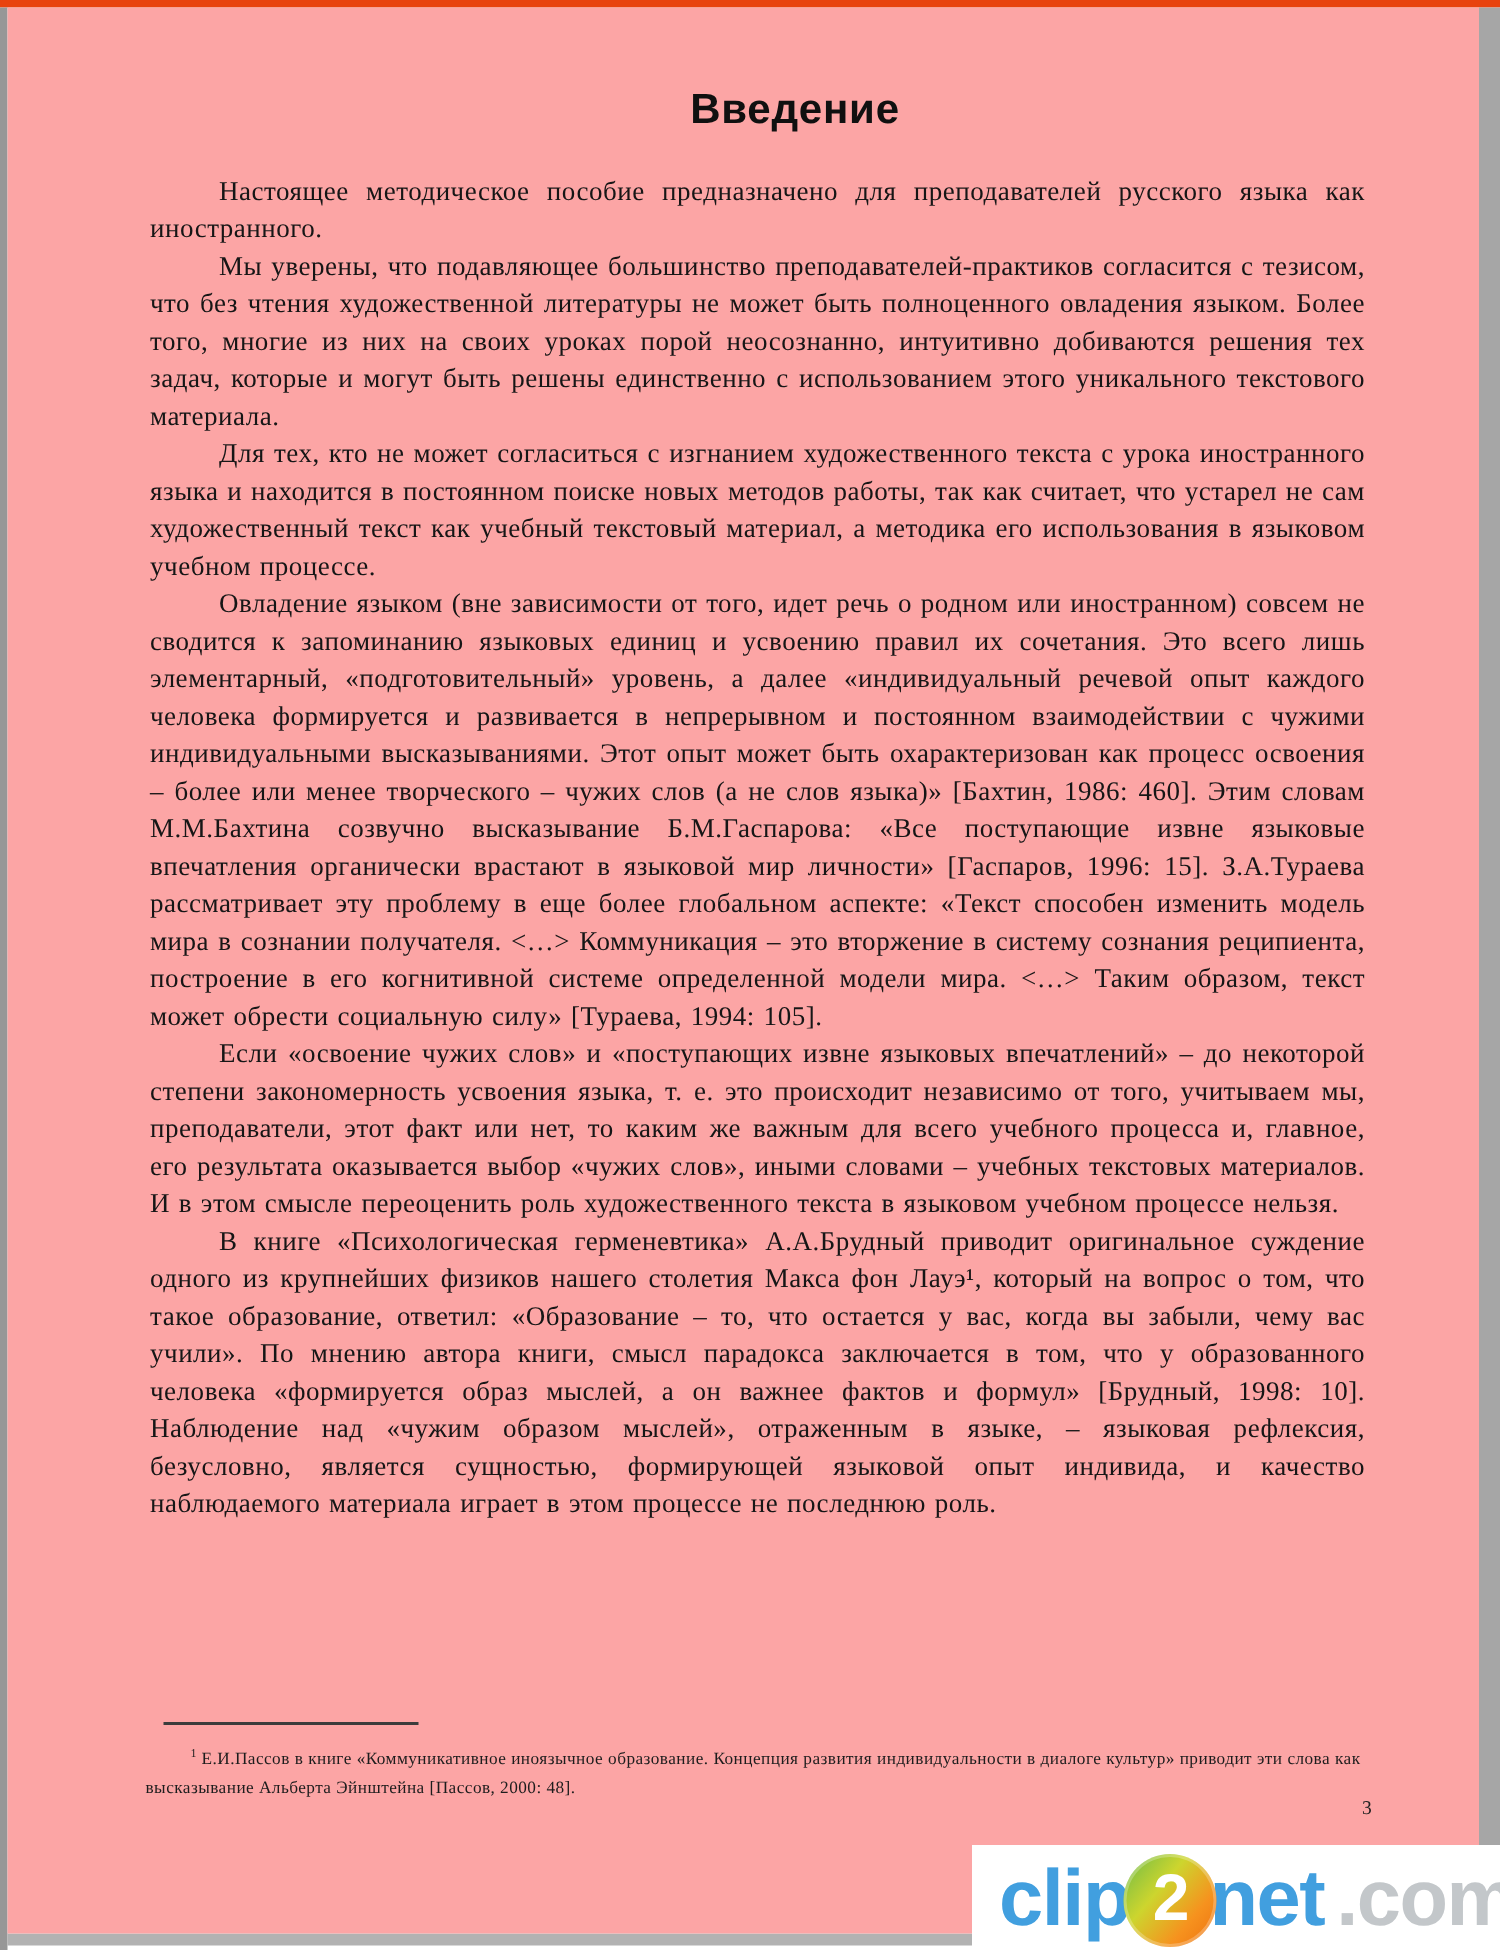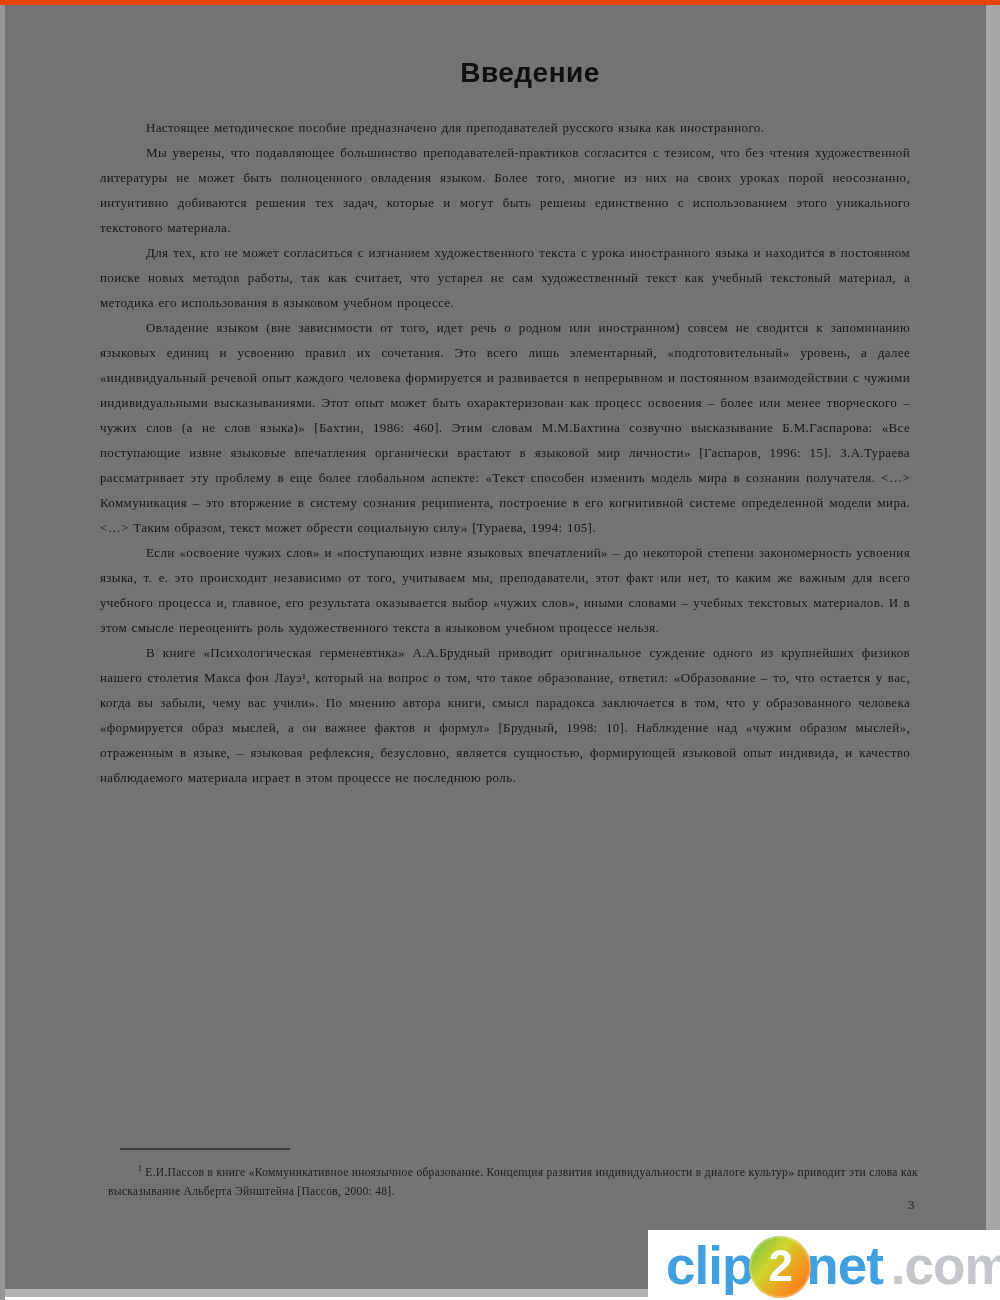--- a/index.html
+++ b/index.html
@@ -4,31 +4,31 @@
 <style>
   html,body{margin:0;padding:0;background:#fff;}
   .frame{position:relative;width:1000px;height:1300px;background:#fff;overflow:hidden;
          font-family:"Liberation Serif",serif;}
   
   .topbar{position:absolute;top:0;left:0;width:100%;height:5px;background:var(--top-bar,#e8430e);}
   .edge{position:absolute;background:var(--edge-gray,#a6a6a6);}
   .edge-left{left:0;top:5px;bottom:0;width:5px;background:#979797;}
   .edge-right{right:0;top:5px;bottom:0;width:14px;}
   .edge-bottom{left:5px;right:14px;bottom:3px;height:8px;background:#b2b2b2;}
-  .page{position:absolute;left:5px;top:5px;right:14px;bottom:11px;background:#737373;}
+  .page{position:absolute;left:5px;top:5px;right:14px;bottom:11px;background:#fca5a5;}
   
   .content{position:absolute;left:95px;top:52px;width:810px;}
   .title{font-family:"Liberation Sans",sans-serif;font-weight:700;font-size:28px;
          color:#101010;text-align:center;margin:0 0 26px 0;letter-spacing:.5px;
          transform:translateX(25px);}
   .body-text{filter:blur(.3px);}
   .body-text p{margin:0;text-indent:46px;text-align:justify;
-         font-size:13px;line-height:25px;letter-spacing:.35px;word-spacing:1px;
+         font-size:18px;line-height:25px;letter-spacing:.35px;word-spacing:1px;
          color:var(--text,#161616);}
-  .footnote-area{position:absolute;left:103px;top:1143px;width:810px;filter:blur(.3px);}
+  .footnote-area{position:absolute;left:92px;top:1143px;width:810px;filter:blur(.3px);}
   .footnote-divider{width:170px;border-top:2px solid #3c3c3c;margin:0 0 9px 12px;}
   .footnote{margin:0;font-size:11.5px;line-height:19px;text-align:justify;
          text-indent:30px;letter-spacing:.3px;color:#1d1d1d;}
   .footnote sup{font-size:8px;margin-right:3px;}
   .page-number{position:absolute;left:903px;top:1192px;font-size:13px;color:#222;}
   
   .watermark{position:absolute;left:648px;top:1230px;height:70px;background:#fff;
          display:flex;align-items:center;padding:0 12px 0 18px;
          font-family:"Liberation Sans",sans-serif;font-weight:700;font-size:53px;
          letter-spacing:-1px;line-height:1;}

